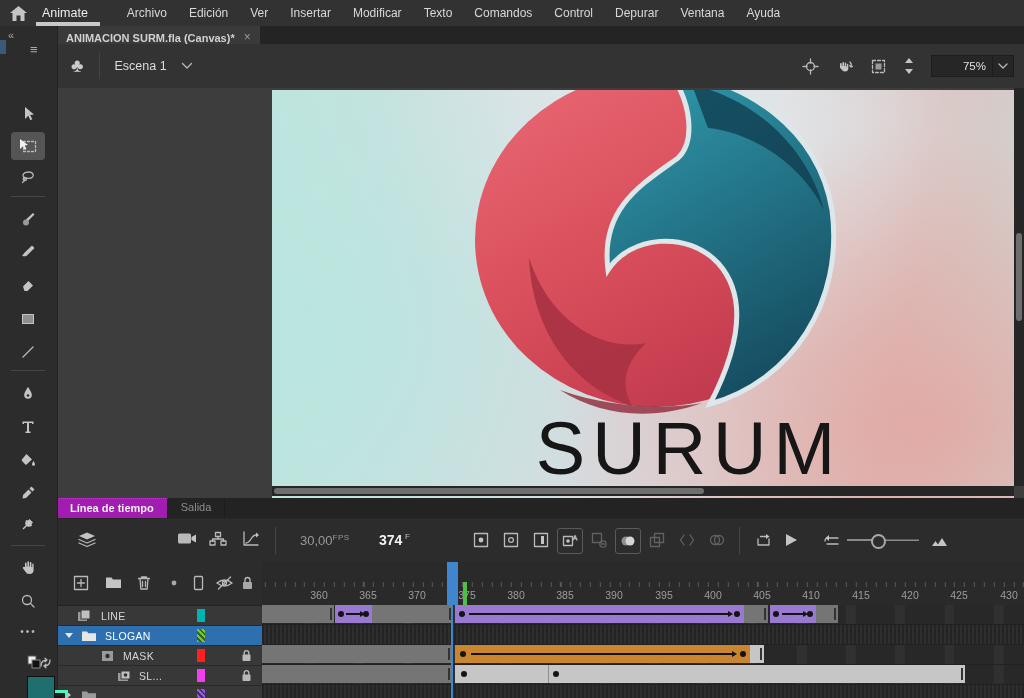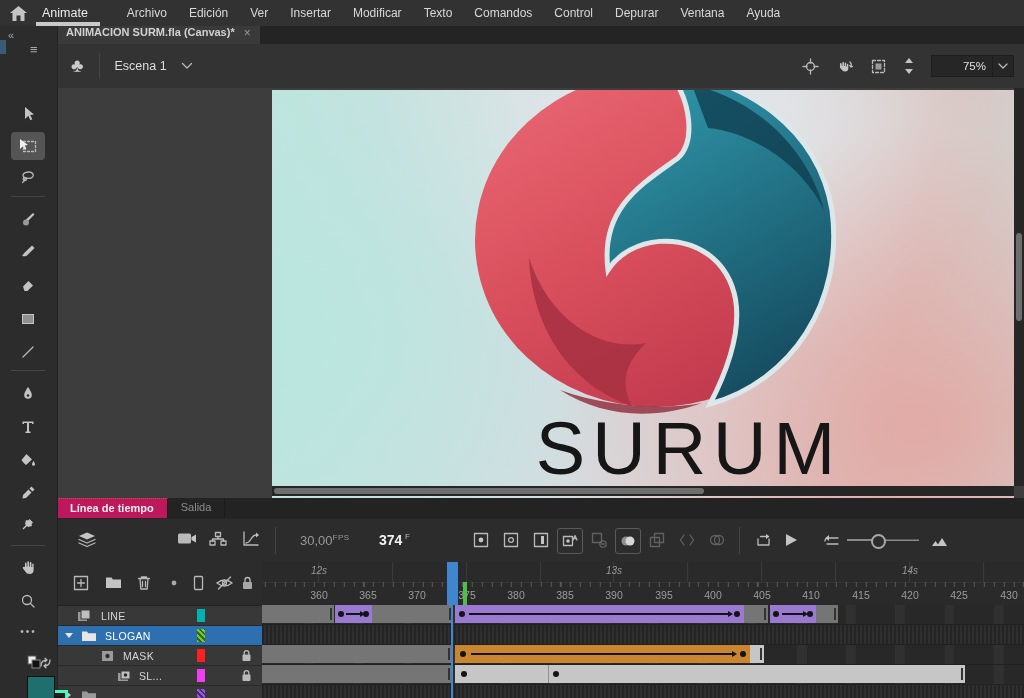--- a/index.html
+++ b/index.html
@@ -28,21 +28,21 @@
   .tdiv{position:absolute;left:11px;width:34px;height:1px;background:#454545;}
   .more-dots{position:absolute;left:0;width:57px;text-align:center;color:#b9b9b9;font-size:10px;letter-spacing:2px;}
   .mini-swatch{position:absolute;left:27px;top:629px;}
   .swap{position:absolute;left:33px;top:630px;}
   .fill-swatch{position:absolute;left:27px;top:650px;width:26px;height:26px;background:#1f6f6f;border:1px solid #111;z-index:2;}
   .stroke-swatch{position:absolute;left:40px;top:664px;width:22px;height:22px;background:#20201f;border:3px solid #4df5c3;z-index:1;}
   .stroke-inner{position:absolute;inset:3px;background:#161616;}
 
   
   .doc-tabbar{position:absolute;left:57px;top:26px;right:0;height:18px;background:#242424;display:flex;z-index:10;}
-  .doc-tab{background:#3a3a3a;display:flex;align-items:flex-start;padding:0 9px;gap:9px;font-size:11px;font-weight:bold;color:#d2d2d2;}
+  .doc-tab{background:#3a3a3a;display:flex;align-items:flex-end;padding:0 9px;gap:9px;font-size:11px;font-weight:bold;color:#d2d2d2;}
   .doc-close{color:#9a9a9a;font-weight:normal;font-size:12px;}
 
   
   .edit-bar{position:absolute;left:57px;top:44px;right:0;height:44px;background:#333333;display:flex;align-items:center;z-index:10;}
   .clover{margin-left:14px;font-size:19px;color:#c9c9c9;}
   .ebar-div{width:1px;height:26px;background:#444;margin:0 14px 0 16px;}
   .scene-name{color:#dcdcdc;font-size:12.5px;}
   .scene-chevron{margin-left:14px;}
   .ebar-right{margin-left:auto;display:flex;align-items:center;gap:16px;margin-right:10px;}
   .zoom-box{display:flex;align-items:center;background:#262626;border:1px solid #1d1d1d;height:20px;}
@@ -61,21 +61,21 @@
     font-size:74px;font-weight:100;letter-spacing:7px;color:#161616;font-family:"Liberation Sans",sans-serif;}
   .h-scroll{position:absolute;left:215px;width:742px;top:398px;height:10px;background:#262626;}
   .h-thumb{position:absolute;left:2px;top:2px;width:430px;height:6px;background:#6e6e6e;border-radius:3px;}
   .v-scroll{position:absolute;right:0;top:0;width:10px;height:398px;background:#262626;}
   .v-thumb{position:absolute;left:2px;top:145px;width:6px;height:88px;background:#6e6e6e;border-radius:3px;}
 
   
   .timeline{position:absolute;left:57px;top:498px;right:0;bottom:0;background:#2c2c2c;z-index:10;}
   .tl-tabs{height:20px;background:#232323;display:flex;border-bottom:1px solid #272727;}
   .tl-tab{padding:0 13px;line-height:19px;font-size:11px;color:#8d8d8d;border-right:1px solid #1c1c1c;}
-  .tl-tab.active{background:#be185d;color:#efefef;font-weight:bold;border-top:1px dotted #a5622b;}
+  .tl-tab.active{background:#a21caf;color:#efefef;font-weight:bold;border-top:1px dotted #a5622b;}
   .tl-toolbar{position:relative;height:43px;border-bottom:1px solid #232323;}
   .tbi{position:absolute;top:12px;}
   .tbtn{position:absolute;top:9px;width:24px;height:24px;display:flex;align-items:center;justify-content:center;border-radius:3px;}
   .tbtn.boxed{border:1px solid #5a5a5a;}
   .tsep{position:absolute;top:8px;width:1px;height:27px;background:#454545;}
   .fps{position:absolute;top:14px;color:#989898;font-size:13px;}
   .fps sup,.fcount sup{font-size:8px;letter-spacing:.5px;}
   .fcount{position:absolute;top:13px;color:#f2f2f2;font-size:14px;font-weight:bold;}
   .fcount sup{color:#bdbdbd;font-weight:normal;}
   .zoom-slider{position:absolute;top:20px;height:2px;background:#8a8a8a;}
@@ -575,25 +575,20 @@
                 <path d="M1 1.5 L6 1.5 L7.3 3.2 L15 3.2 L15 11 L1 11 Z" fill="#9a9a9a"></path>
               </svg>
           </span>
           <span class="lname" style="margin-left:48px"></span>
           <span class="lswatch" style="background:repeating-linear-gradient(45deg,#9a55e8 0 2px,#4a2a73 2px 4px)"></span>
         </div>
       </div>
 
       <div class="frames">
         <div class="ruler">
-          <div class="ruler-sec">
-            <span class="sec-label" style="left:57px">12s</span>
-            <span class="sec-label" style="left:352px">13s</span>
-            <span class="sec-label" style="left:648px">14s</span>
-          </div>
           <div class="ruler-num">
             <span class="fnum" style="left:57px">360</span>
             <span class="fnum" style="left:106px">365</span>
             <span class="fnum" style="left:155px">370</span>
             <span class="fnum" style="left:205px">375</span>
             <span class="fnum" style="left:254px">380</span>
             <span class="fnum" style="left:303px">385</span>
             <span class="fnum" style="left:352px">390</span>
             <span class="fnum" style="left:402px">395</span>
             <span class="fnum" style="left:451px">400</span>

